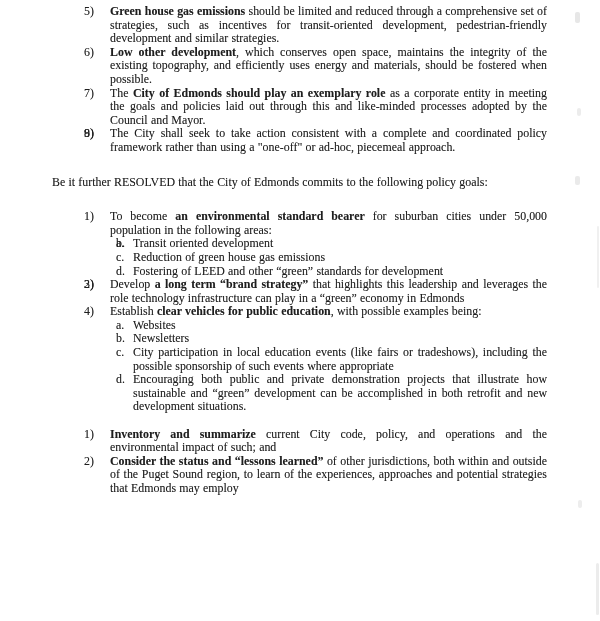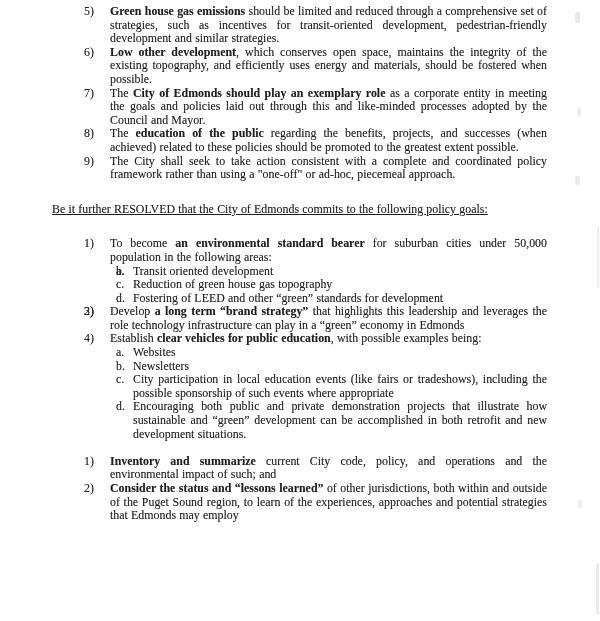--- a/index.html
+++ b/index.html
@@ -18,21 +18,21 @@
     text-shadow: 0 0 0.5px rgba(30,30,30,0.35);
   }
   .content {
     position: absolute;
     left: 52px;
     top: 5px;
     width: 495px;
     text-align: justify;
   }
   .content > :first-child { margin-top: 0; }
-  .para  { margin: 21px 0; padding-left: 31px; text-indent: -31px; text-decoration: underline; }
+  .para  { margin: 21px 0; padding-left: 31px; text-indent: -31px; }
   .list  { margin: 13.6px 0; }
   .item  { position: relative; }
   .item.lvl1 { padding-left: 58px; }
   .item.lvl1 > .num { position: absolute; left: 32px; }
   .item.lvl2 { padding-left: 81px; }
   .item.lvl2 > .num { position: absolute; left: 64px; }
   b { font-weight: bold; }
   .artifact { position: absolute; border-radius: 2px; }
   .a1 { left: 575px; top: 12px;  width: 5px; height: 11px; background: #e7e7e7; }
   .a2 { left: 577px; top: 108px; width: 4px; height: 8px;  background: #ececec; }
@@ -43,29 +43,29 @@
 </style>
 </head>
 <body>
 
 <div class="page">
   <div class="content" id="doc">
       <div class="list">
         <div class="item lvl1"><span class="num">5)</span><span><b>Green house gas emissions</b><span> should be limited and reduced through a comprehensive set of strategies, such as incentives for transit-oriented development, pedestrian-friendly development and similar strategies.</span></span></div>
         <div class="item lvl1"><span class="num">6)</span><span><b>Low other development</b><span>, which conserves open space, maintains the integrity of the existing topography, and efficiently uses energy and materials, should be fostered when possible.</span></span></div>
         <div class="item lvl1"><span class="num">7)</span><span><span>The </span><b>City of Edmonds should play an exemplary role</b><span> as a corporate entity in meeting the goals and policies laid out through this and like-minded processes adopted by the Council and Mayor.</span></span></div>
-        <div class="item lvl1"><span class="num">8)</span><span><span>The </span><b>education of the public</b><span> regarding the benefits, projects, and successes (when achieved) related to these policies should be promoted to the greatest extent possible.</span></span></div>
+        <div class="item lvl1"><span class="num">8)</span></div>
         <div class="item lvl1"><span class="num">9)</span><span><span>The City shall seek to take action consistent with a complete and coordinated policy framework rather than using a "one-off" or ad-hoc, piecemeal approach.</span></span></div>
       </div>
       <div class="para"><span>Be it further RESOLVED that the City of Edmonds commits to the following policy goals:</span></div>
       <div class="list">
         <div class="item lvl1"><span class="num">1)</span><span><span>To become </span><b>an environmental standard bearer</b><span> for suburban cities under 50,000 population in the following areas:</span></span></div>
         <div class="item lvl2"><span class="num">a.</span></div>
         <div class="item lvl2"><span class="num">b.</span><span><span>Transit oriented development</span></span></div>
-        <div class="item lvl2"><span class="num">c.</span><span><span>Reduction of green house gas topography</span></span></div>
+        <div class="item lvl2"><span class="num">c.</span><span><span>Reduction of green house gas emissions</span></span></div>
         <div class="item lvl2"><span class="num">d.</span><span><span>Fostering of LEED and other “green” standards for development</span></span></div>
         <div class="item lvl1"><span class="num">2)</span></div>
         <div class="item lvl1"><span class="num">3)</span><span><span>Develop </span><b>a long term “brand strategy”</b><span> that highlights this leadership and leverages the role technology infrastructure can play in a “green” economy in Edmonds</span></span></div>
         <div class="item lvl1"><span class="num">4)</span><span><span>Establish </span><b>clear vehicles for public education</b><span>, with possible examples being:</span></span></div>
         <div class="item lvl2"><span class="num">a.</span><span><span>Websites</span></span></div>
         <div class="item lvl2"><span class="num">b.</span><span><span>Newsletters</span></span></div>
         <div class="item lvl2"><span class="num">c.</span><span><span>City participation in local education events (like fairs or tradeshows), including the possible sponsorship of such events where appropriate</span></span></div>
         <div class="item lvl2"><span class="num">d.</span><span><span>Encouraging both public and private demonstration projects that illustrate how sustainable and “green” development can be accomplished in both retrofit and new development situations.</span></span></div>
       </div>
       <div class="list">

